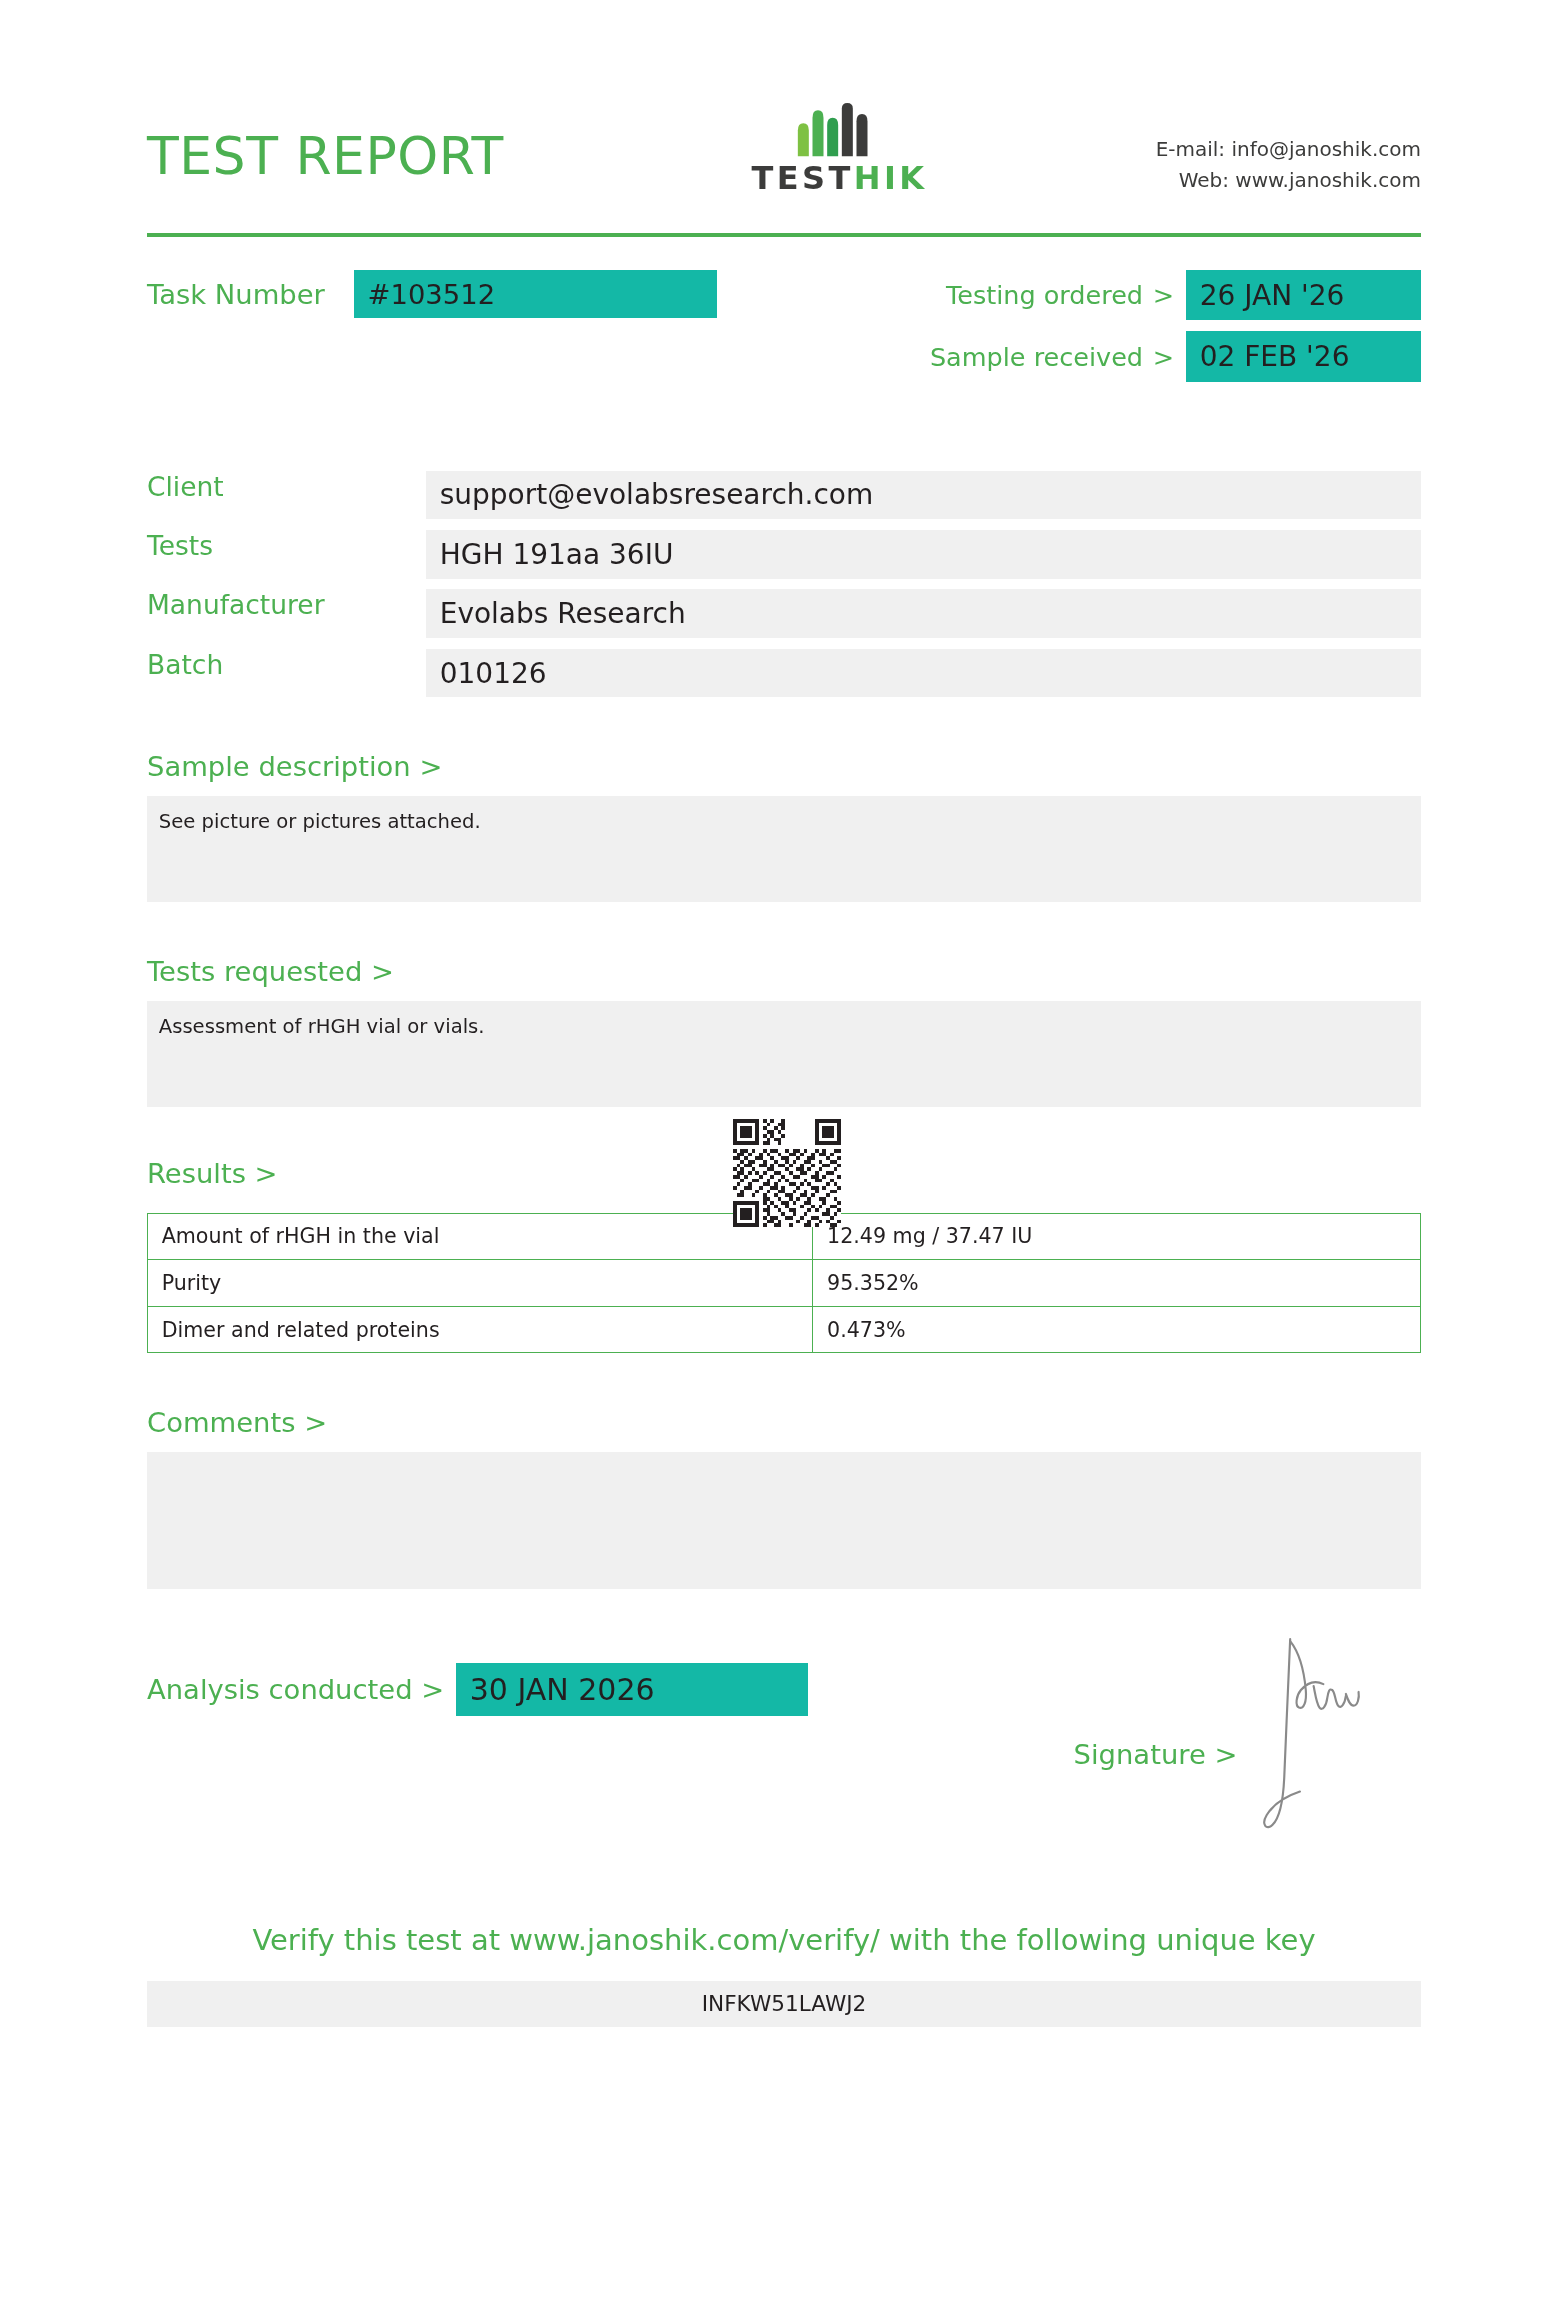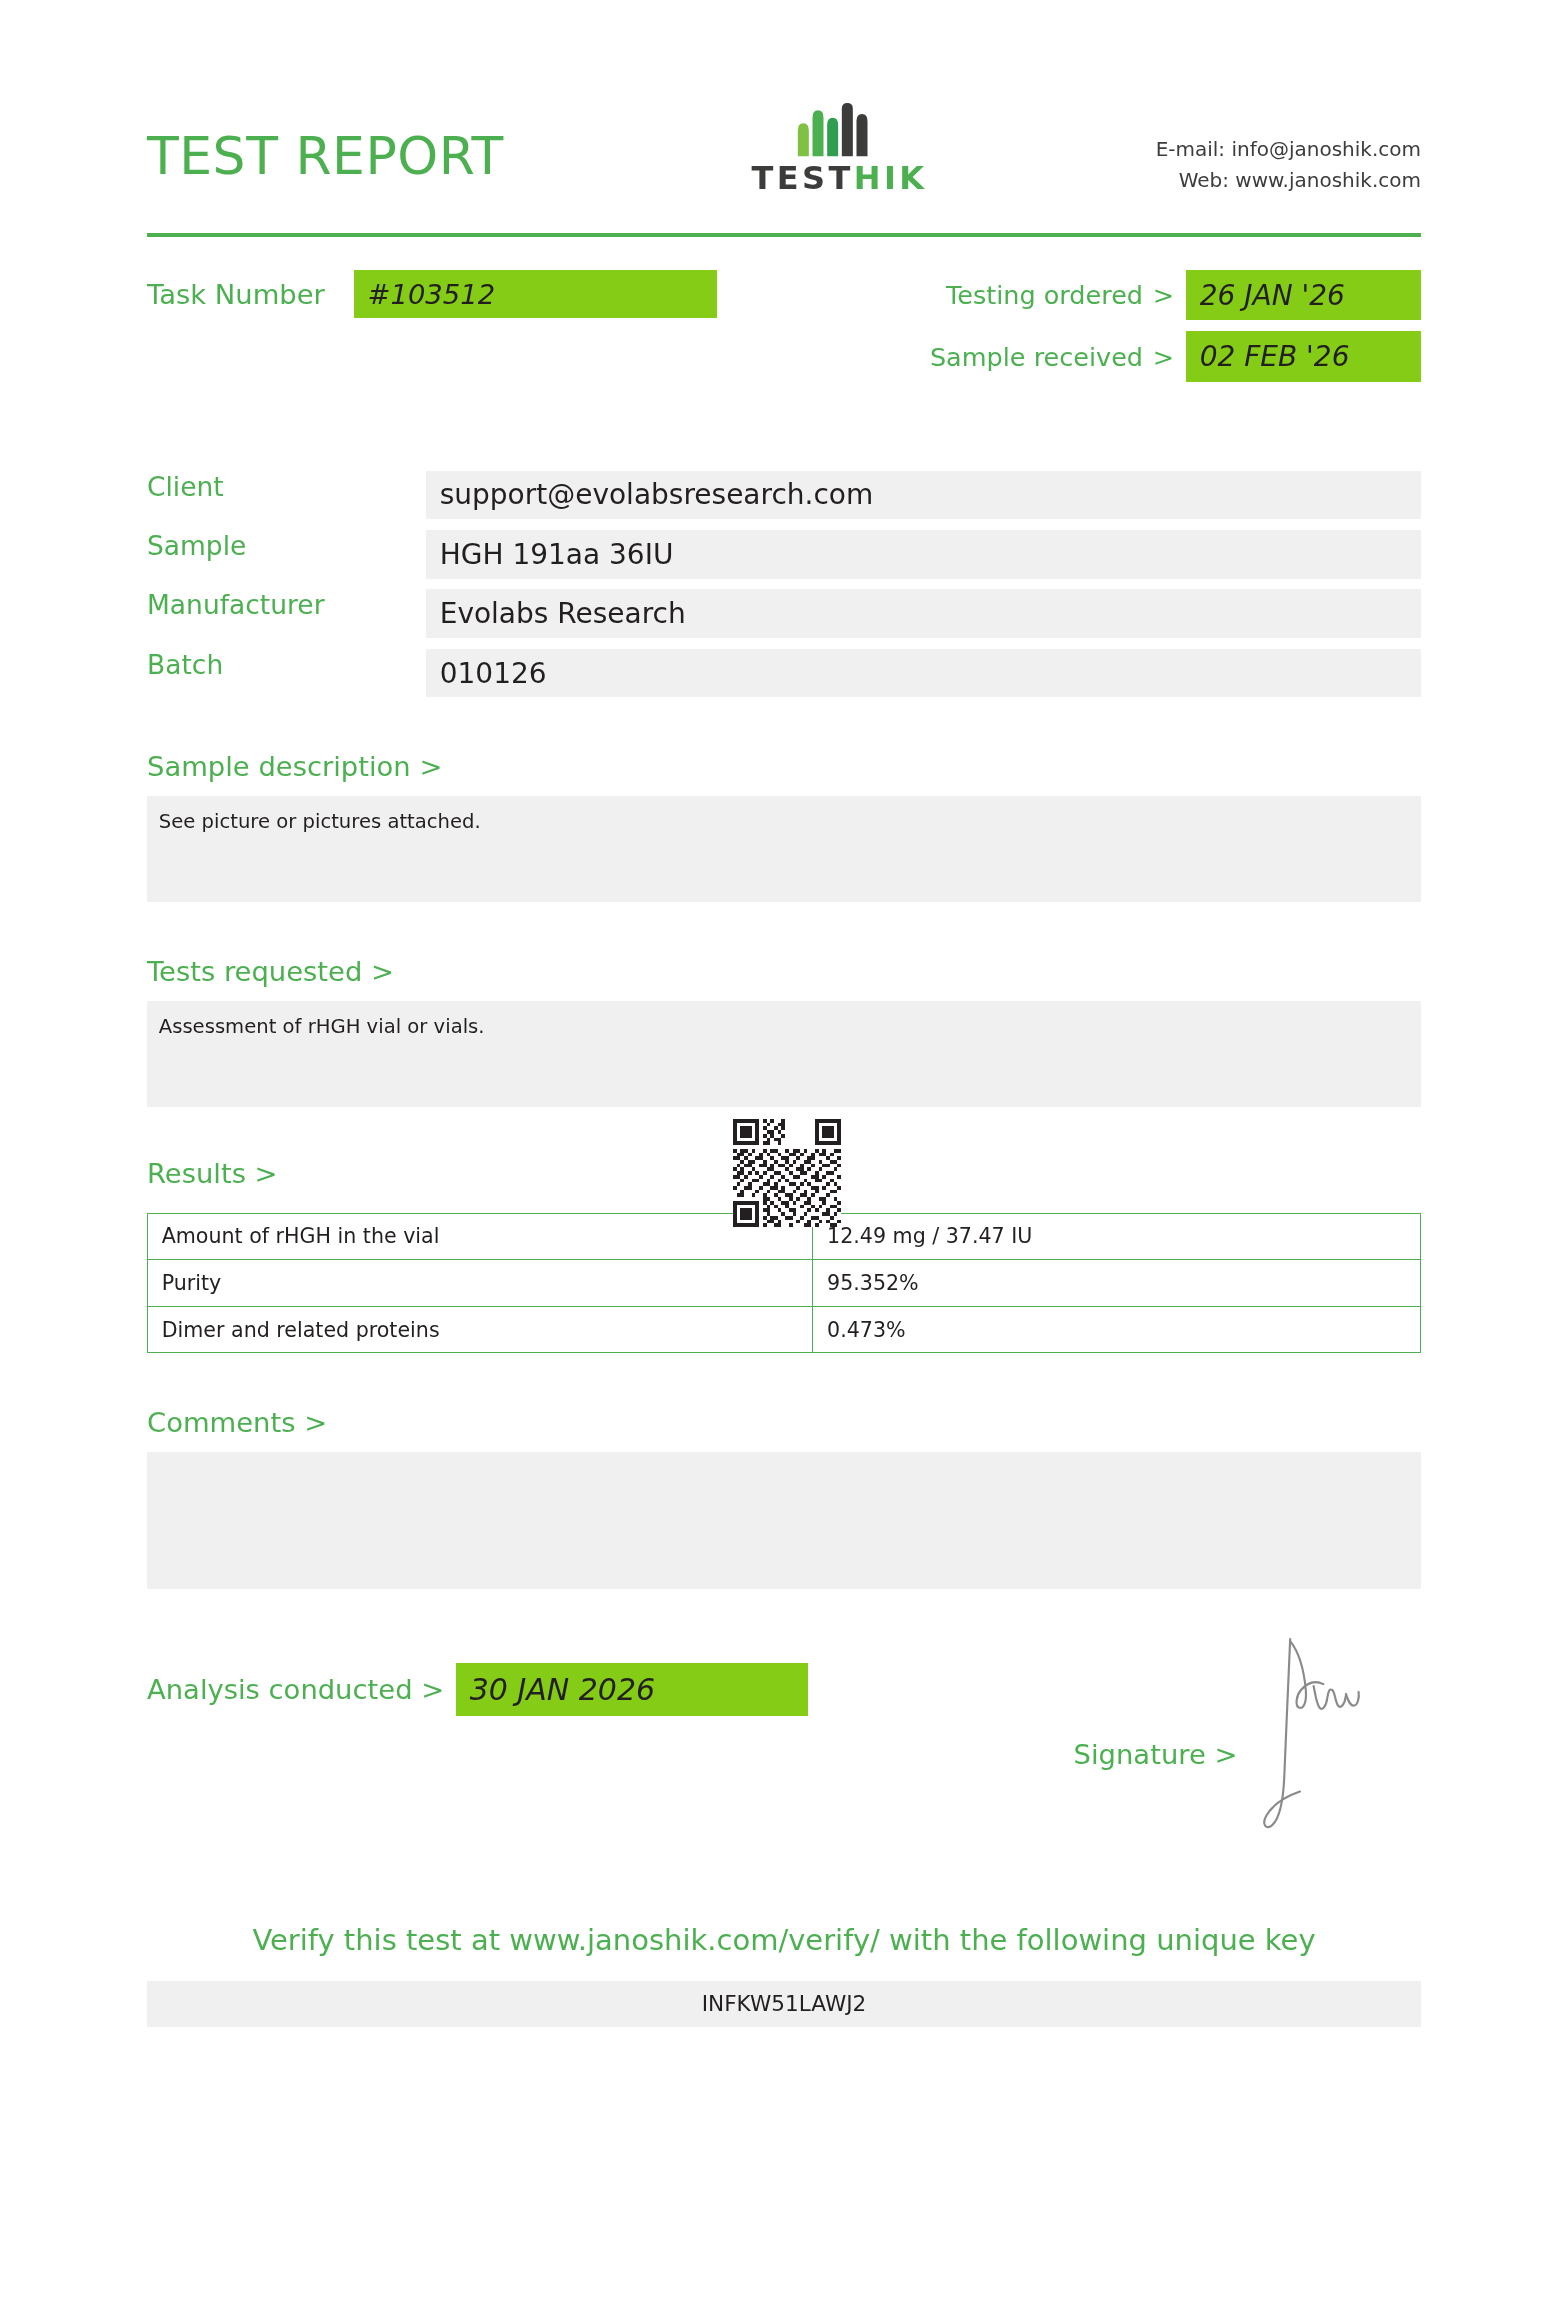--- a/index.html
+++ b/index.html
@@ -81,26 +81,25 @@
     display: flex;
     align-items: center;
   }
   .label-green {
     color: #4cb051;
     font-size: 27.4px;
     font-weight: 400;
   }
   .task-number-label { margin-right: 29px; }
   .field-box {
-    background: #84cc16;
+    background: #14b8a6;
     font-size: 27.4px;
     color: #231f20;
     padding: 8.8px 13.7px;
     box-sizing: border-box;
-    font-style: italic;
   }
   .task-number-value {
     width: 363px;
   }
   .task-right {
     text-align: right;
   }
   .date-line {
     display: flex;
     align-items: center;
@@ -293,21 +292,21 @@
       </div>
     </div>
   </div>
 
   <div class="info-block">
     <div class="info-row">
       <div class="info-label">Client</div>
       <div class="info-value">support@evolabsresearch.com</div>
     </div>
     <div class="info-row">
-      <div class="info-label">Sample</div>
+      <div class="info-label">Tests</div>
       <div class="info-value">HGH 191aa 36IU</div>
     </div>
     <div class="info-row">
       <div class="info-label">Manufacturer</div>
       <div class="info-value">Evolabs Research</div>
     </div>
     <div class="info-row">
       <div class="info-label">Batch</div>
       <div class="info-value">010126</div>
     </div>

